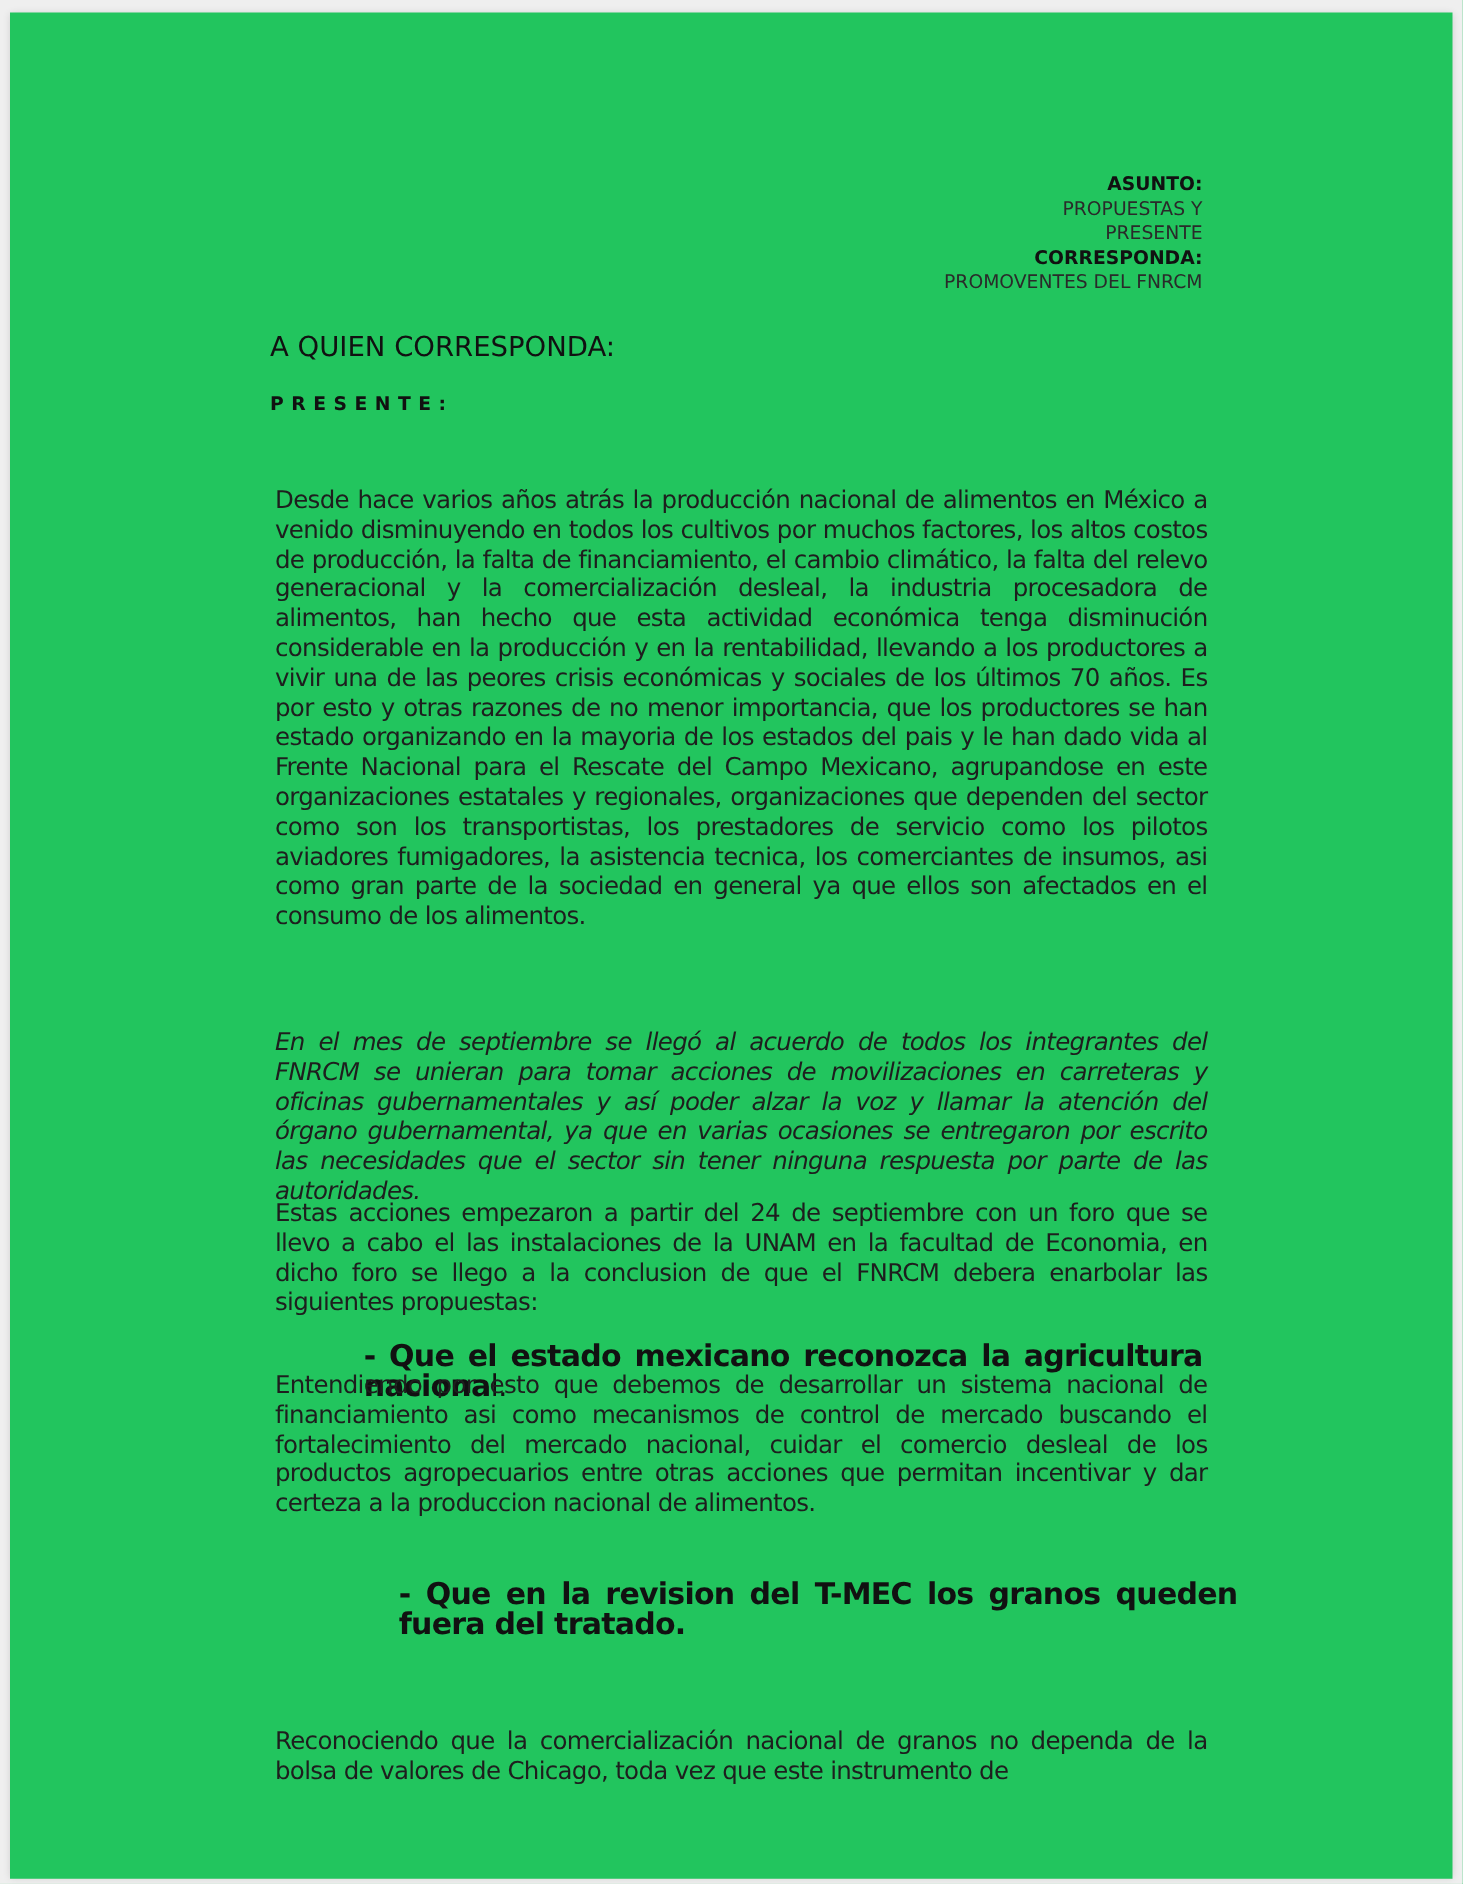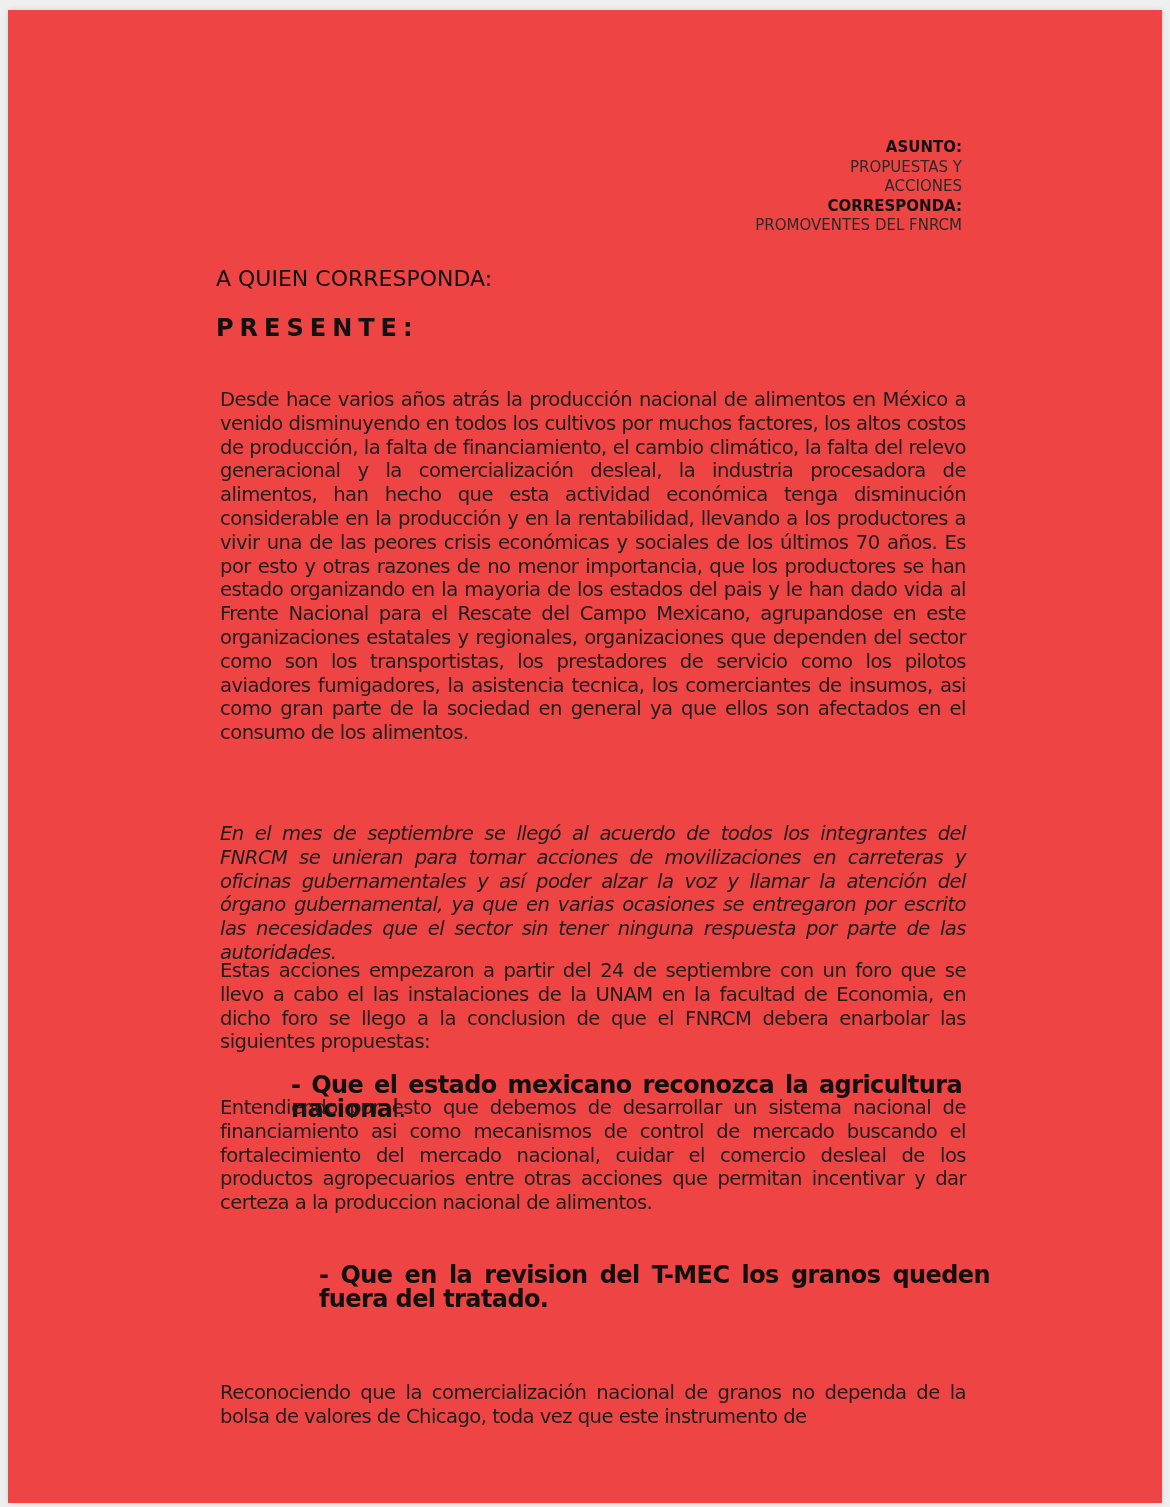--- a/index.html
+++ b/index.html
@@ -12,21 +12,21 @@
     height: 1507px;
     position: relative;
     overflow: hidden;
   }
   .page {
     position: absolute;
     left: 8px;
     top: 10px;
     width: 1154px;
     height: 1493px;
-    background: #ef4444;
+    background: #22c55e;
     box-shadow: 0 0 6px rgba(0,0,0,0.12);
   }
   .content {
     position: absolute;
     left: 208px;
     top: 0;
     width: 746px;
     font-family: "DejaVu Sans", sans-serif;
     color: #1a1a1a;
   }
@@ -53,21 +53,21 @@
     top: 256px;
     font-size: 22px;
     font-weight: normal;
     color: #111;
     white-space: nowrap;
   }
   .presente {
     position: absolute;
     left: 0;
     top: 304px;
-    font-size: 24px;
+    font-size: 15px;
     font-weight: bold;
     color: #111;
     letter-spacing: 6px;
     white-space: nowrap;
   }
   .para {
     position: absolute;
     left: 0;
     width: 746px;
     font-size: 19.6px;
@@ -104,21 +104,21 @@
   #p5 { top: 1367px; }
 </style>
 </head>
 <body>
 
 <div class="page">
   <div class="content">
 
     <div class="header-block">
       <div class="bold">ASUNTO:</div>
-      <div><span class="narrow">PROPUESTAS Y ACCIONES</span></div>
+      <div><span class="narrow">PROPUESTAS Y PRESENTE</span></div>
       <div class="bold">CORRESPONDA:</div>
       <div>PROMOVENTES DEL FNRCM</div>
     </div>
 
     <div class="salutation">A QUIEN CORRESPONDA:</div>
     <div class="presente">PRESENTE:</div>
 
     <p class="para" id="p1">Desde hace varios años atrás la producción nacional de alimentos en México a venido disminuyendo en todos los cultivos por muchos factores, los altos costos de producción, la falta de financiamiento, el cambio climático, la falta del relevo generacional y la comercialización desleal, la industria procesadora de alimentos, han hecho que esta actividad económica tenga  disminución considerable en la producción y en la rentabilidad, llevando a los productores a vivir una de las peores crisis económicas y sociales de los últimos 70 años. Es por esto y otras razones de no menor importancia, que los productores se han estado organizando en la mayoria de los estados del pais y le han dado vida al Frente Nacional para el Rescate del Campo Mexicano, agrupandose en este organizaciones estatales y regionales, organizaciones que dependen del sector como son los transportistas, los prestadores de servicio como los pilotos aviadores fumigadores, la asistencia tecnica, los comerciantes de insumos, asi como gran parte de la sociedad en general ya que ellos son afectados en el consumo de los alimentos.</p>
     <p class="para" id="p2">En el mes de septiembre se llegó al acuerdo de todos los integrantes del FNRCM se unieran para tomar acciones de movilizaciones en carreteras y oficinas gubernamentales y así poder alzar la voz y llamar la atención del órgano gubernamental, ya que en varias ocasiones se entregaron por escrito las necesidades que el sector sin tener ninguna respuesta por parte de las autoridades.</p>
     <p class="para" id="p3">Estas acciones empezaron a partir del 24 de septiembre con un foro que se llevo a cabo el las instalaciones de la UNAM en la facultad de Economia, en dicho foro se llego a la conclusion de que el FNRCM debera enarbolar las siguientes propuestas:</p>

